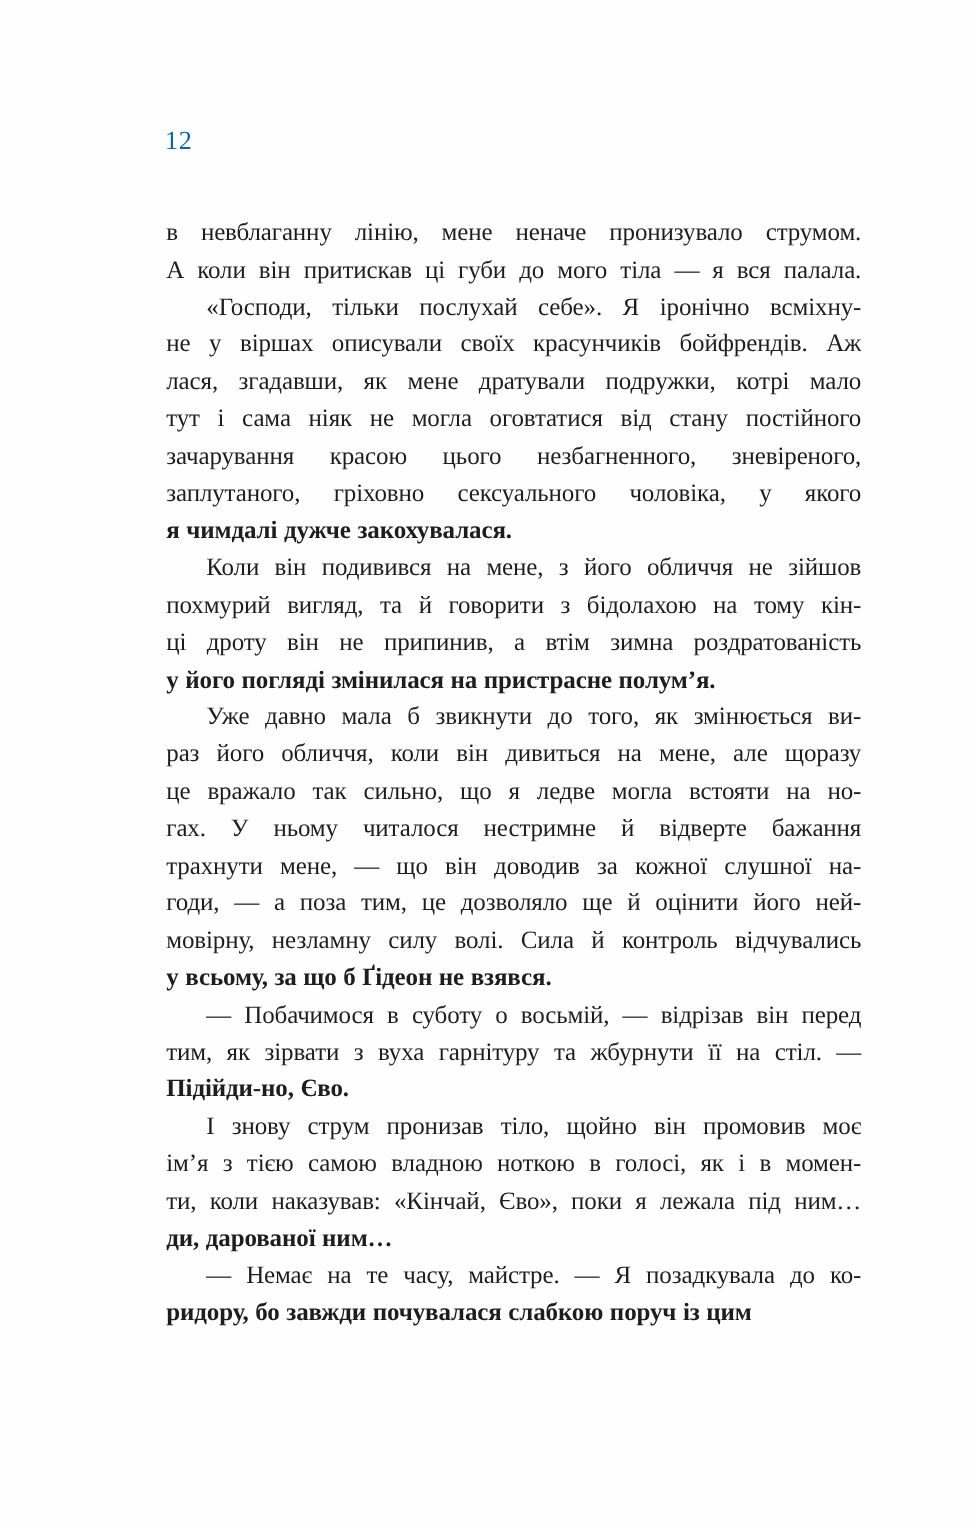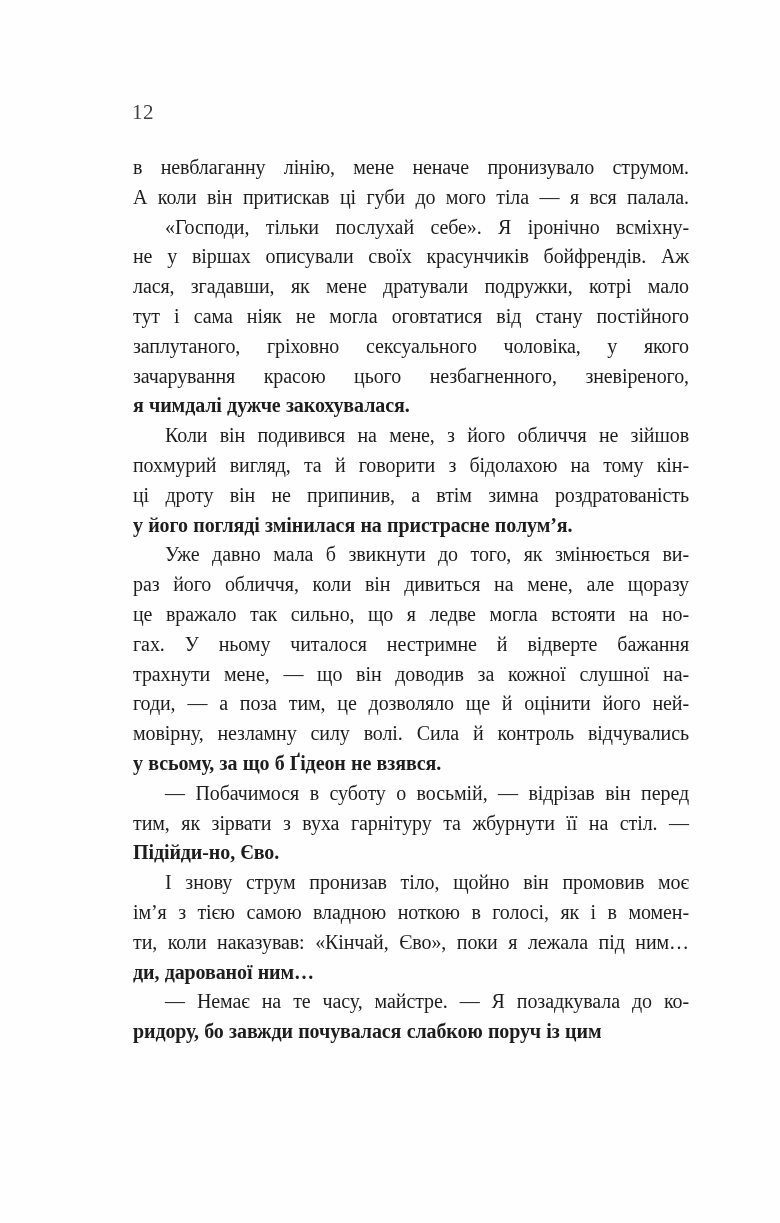--- a/index.html
+++ b/index.html
@@ -14,27 +14,27 @@
     font-family: "Liberation Serif", "DejaVu Serif", serif;
     color: #1d1d1d;
     overflow: hidden;
   }
   .folio {
     position: absolute;
     left: 132px;
     top: 100px;
     font-size: 21px;
     line-height: 24px;
-    color: #404040;
+    color: #0369a1;
     letter-spacing: 0.5px;
   }
   .text-block {
     position: absolute;
     left: 133px;
-    top: 153px;
+    top: 172px;
     width: 556px;
   }
   .paragraph {
     margin: 0;
     padding: 0;
   }
   .line {
     font-size: 20px;
     line-height: 29.8px;
     letter-spacing: -0.1px;
@@ -59,22 +59,22 @@
   <div class="text-block" id="text-block">
       <div class="paragraph">
         <div class="line">в невблаганну лінію, мене неначе пронизувало струмом.</div>
         <div class="line">А коли він притискав ці губи до мого тіла — я вся палала.</div>
       </div>
       <div class="paragraph">
         <div class="line first-indent">«Господи, тільки послухай себе». Я іронічно всміхну-</div>
         <div class="line">не у віршах описували своїх красунчиків бойфрендів. Аж</div>
         <div class="line">лася, згадавши, як мене дратували подружки, котрі мало</div>
         <div class="line">тут і сама ніяк не могла оговтатися від стану постійного</div>
+        <div class="line">зачарування красою цього незбагненного, зневіреного,</div>
         <div class="line">заплутаного, гріховно сексуального чоловіка, у якого</div>
-        <div class="line">зачарування красою цього незбагненного, зневіреного,</div>
         <div class="line para-end">я чимдалі дужче закохувалася.</div>
       </div>
       <div class="paragraph">
         <div class="line first-indent">Коли він подивився на мене, з його обличчя не зійшов</div>
         <div class="line">похмурий вигляд, та й говорити з бідолахою на тому кін-</div>
         <div class="line">ці дроту він не припинив, а втім зимна роздратованість</div>
         <div class="line para-end">у його погляді змінилася на пристрасне полум’я.</div>
       </div>
       <div class="paragraph">
         <div class="line first-indent">Уже давно мала б звикнути до того, як змінюється ви-</div>

